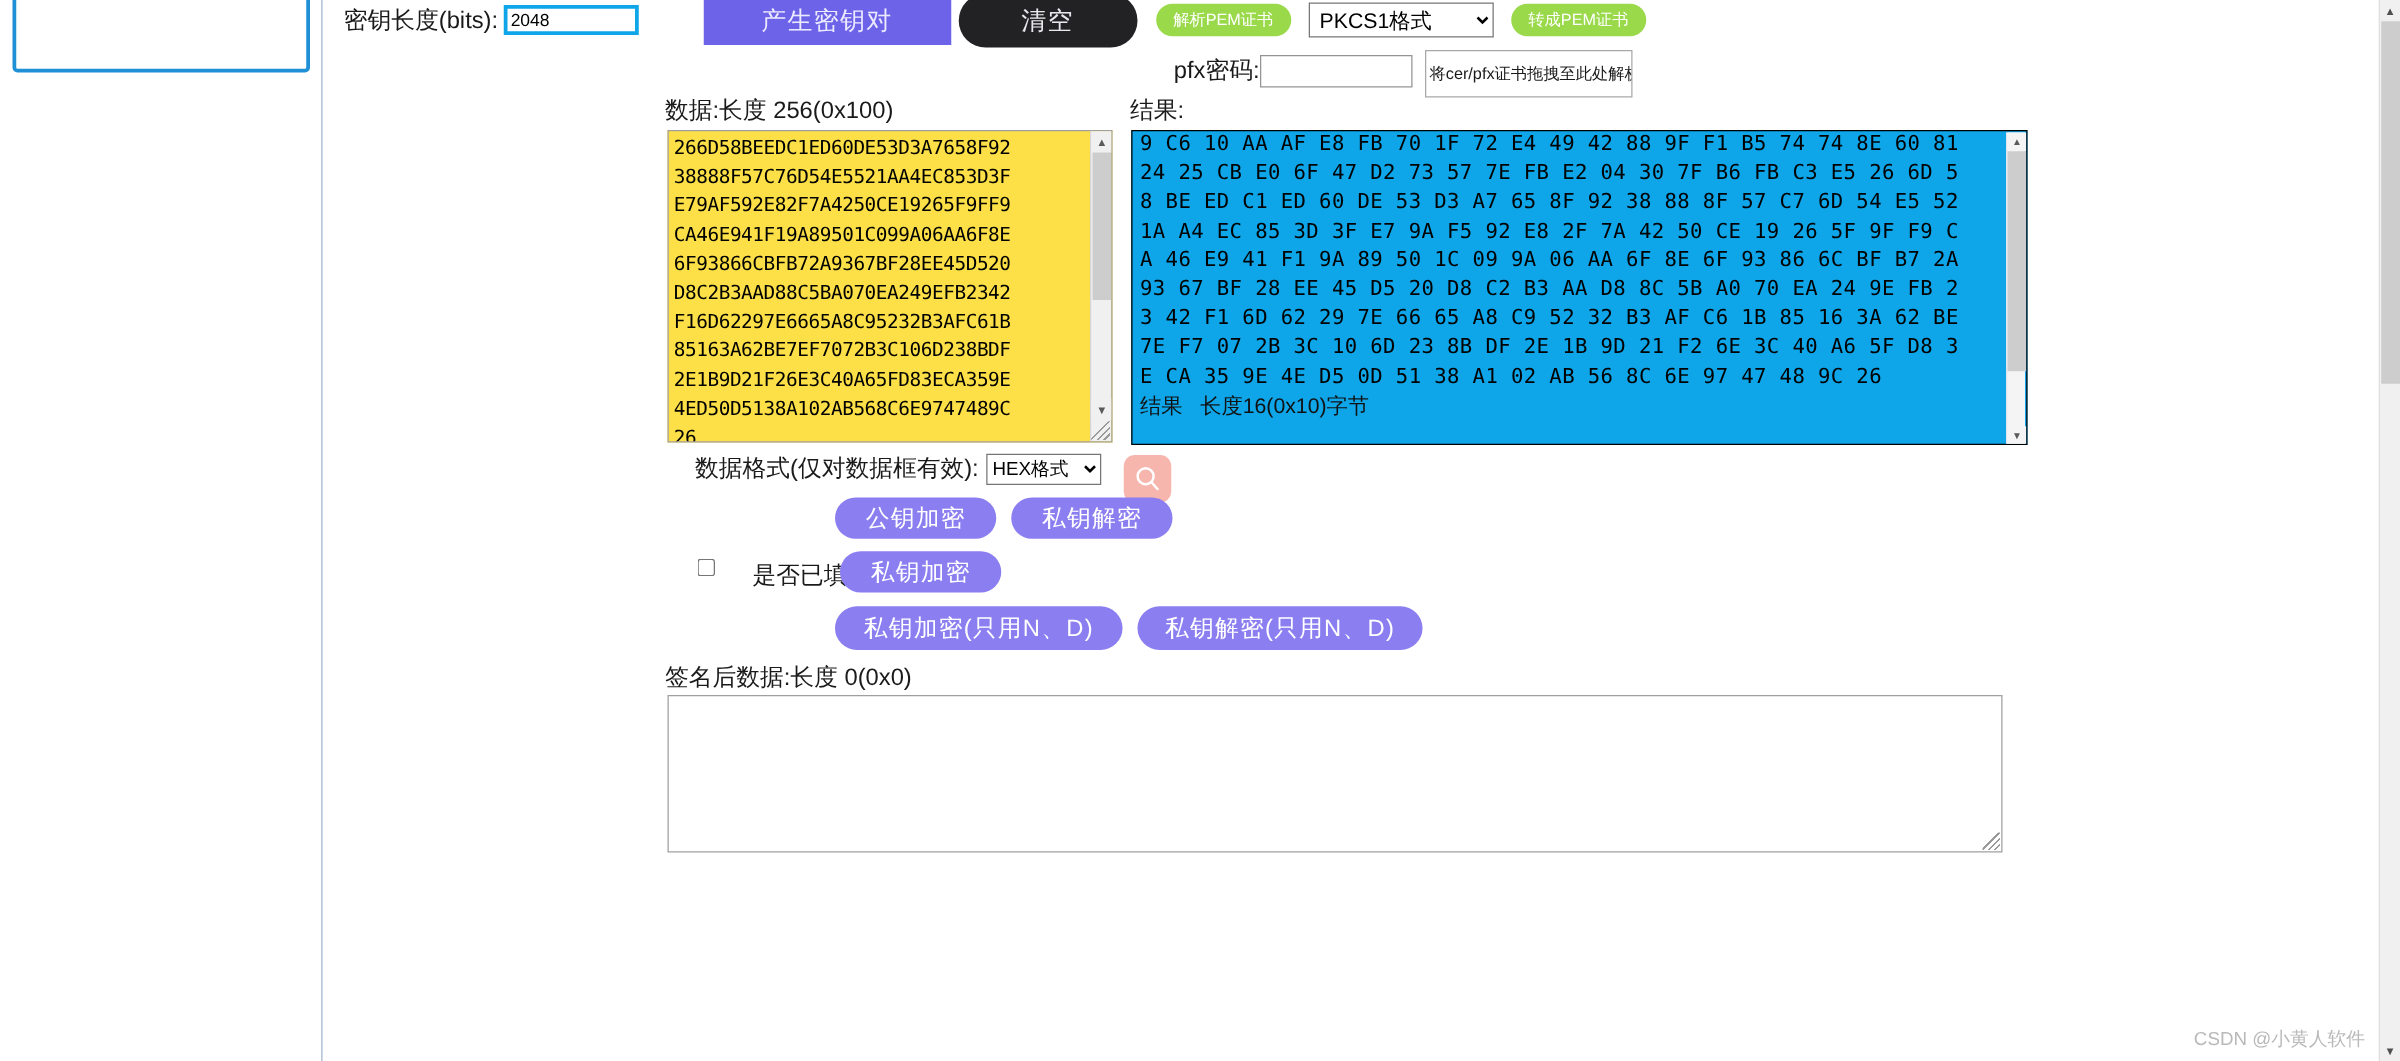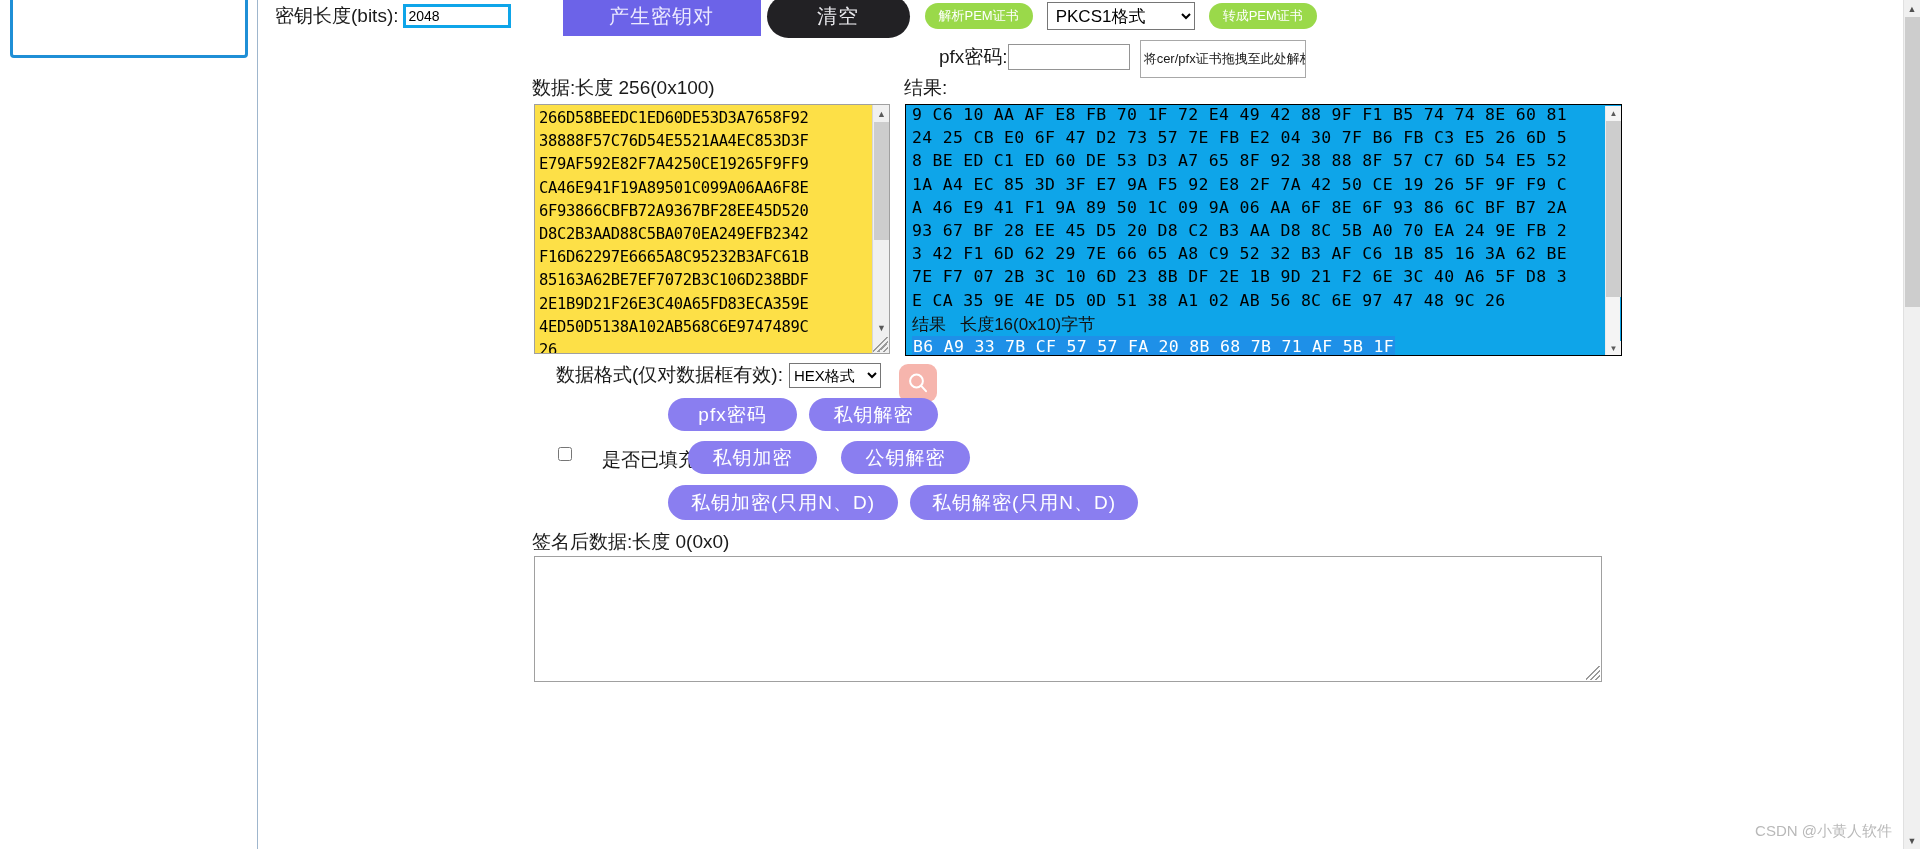--- a/index.html
+++ b/index.html
@@ -327,21 +327,21 @@
     border: none;
     border-radius: 19px;
     font-size: 19px;
     font-family: "Liberation Sans", sans-serif;
     cursor: pointer;
     height: 33px;
     letter-spacing: 1px;
   }
   .row-a { position: absolute; left: 409px; top: 398px; display: flex; gap: 12px; }
   .row-a .btn-purple { width: 129px; }
-  .row-b { position: absolute; left: 429px; top: 441px; display: flex; gap: 24px; }
+  .row-b { position: absolute; left: 413px; top: 441px; display: flex; gap: 12px; flex-direction: column; }
   .row-b .btn-purple { width: 129px; }
   .row-c { position: absolute; left: 409px; top: 485px; display: flex; gap: 12px; }
   .row-c .btn-purple { width: 230px; height: 35px; }
   .row-c .btn-purple.second { width: 228px; }
 
   .pad-check {
     position: absolute;
     left: 299px; top: 447px;
     display: flex;
     gap: 28px;
@@ -454,21 +454,20 @@
       <div class="result-text">9 C6 10 AA AF E8 FB 70 1F 72 E4 49 42 88 9F F1 B5 74 74 8E 60 81
 24 25 CB E0 6F 47 D2 73 57 7E FB E2 04 30 7F B6 FB C3 E5 26 6D 5
 8 BE ED C1 ED 60 DE 53 D3 A7 65 8F 92 38 88 8F 57 C7 6D 54 E5 52
 1A A4 EC 85 3D 3F E7 9A F5 92 E8 2F 7A 42 50 CE 19 26 5F 9F F9 C
 A 46 E9 41 F1 9A 89 50 1C 09 9A 06 AA 6F 8E 6F 93 86 6C BF B7 2A
 93 67 BF 28 EE 45 D5 20 D8 C2 B3 AA D8 8C 5B A0 70 EA 24 9E FB 2
 3 42 F1 6D 62 29 7E 66 65 A8 C9 52 32 B3 AF C6 1B 85 16 3A 62 BE
 7E F7 07 2B 3C 10 6D 23 8B DF 2E 1B 9D 21 F2 6E 3C 40 A6 5F D8 3
 E CA 35 9E 4E D5 0D 51 38 A1 02 AB 56 8C 6E 97 47 48 9C 26</div>
       <div class="result-status">结果   长度16(0x10)字节</div>
-      <div class="result-sel">B6 A9 33 7B CF 57 57 FA 20 8B 68 7B 71 AF 5B 1F</div>
       <div class="rscroll">
         <div class="arrow">▲</div>
         <div class="thumb" style="top:15px;height:176px;"></div>
         <div class="arrow bottom">▼</div>
       </div>
     </div>
 
     <div class="fmt-row">
       <span class="lbl">数据格式(仅对数据框有效):</span>
       <select class="data-fmt-select">
@@ -482,21 +481,21 @@
         <line x1="15.2" y1="14.8" x2="20" y2="20.2" stroke="#ffffff" stroke-width="2" stroke-linecap="round"></line>
       </svg>
     </div>
 
     <div class="pad-check">
       <input type="checkbox" style="">
       <span class="lbl">是否已填充</span>
     </div>
 
     <div class="row-a">
-      <button class="btn-purple">pfx密码</button>
+      <button class="btn-purple">公钥加密</button>
       <button class="btn-purple">私钥解密</button>
     </div>
     <div class="row-b">
       <button class="btn-purple">私钥加密</button>
       <button class="btn-purple">公钥解密</button>
     </div>
     <div class="row-c">
       <button class="btn-purple">私钥加密(只用N、D)</button>
       <button class="btn-purple second">私钥解密(只用N、D)</button>
     </div>

